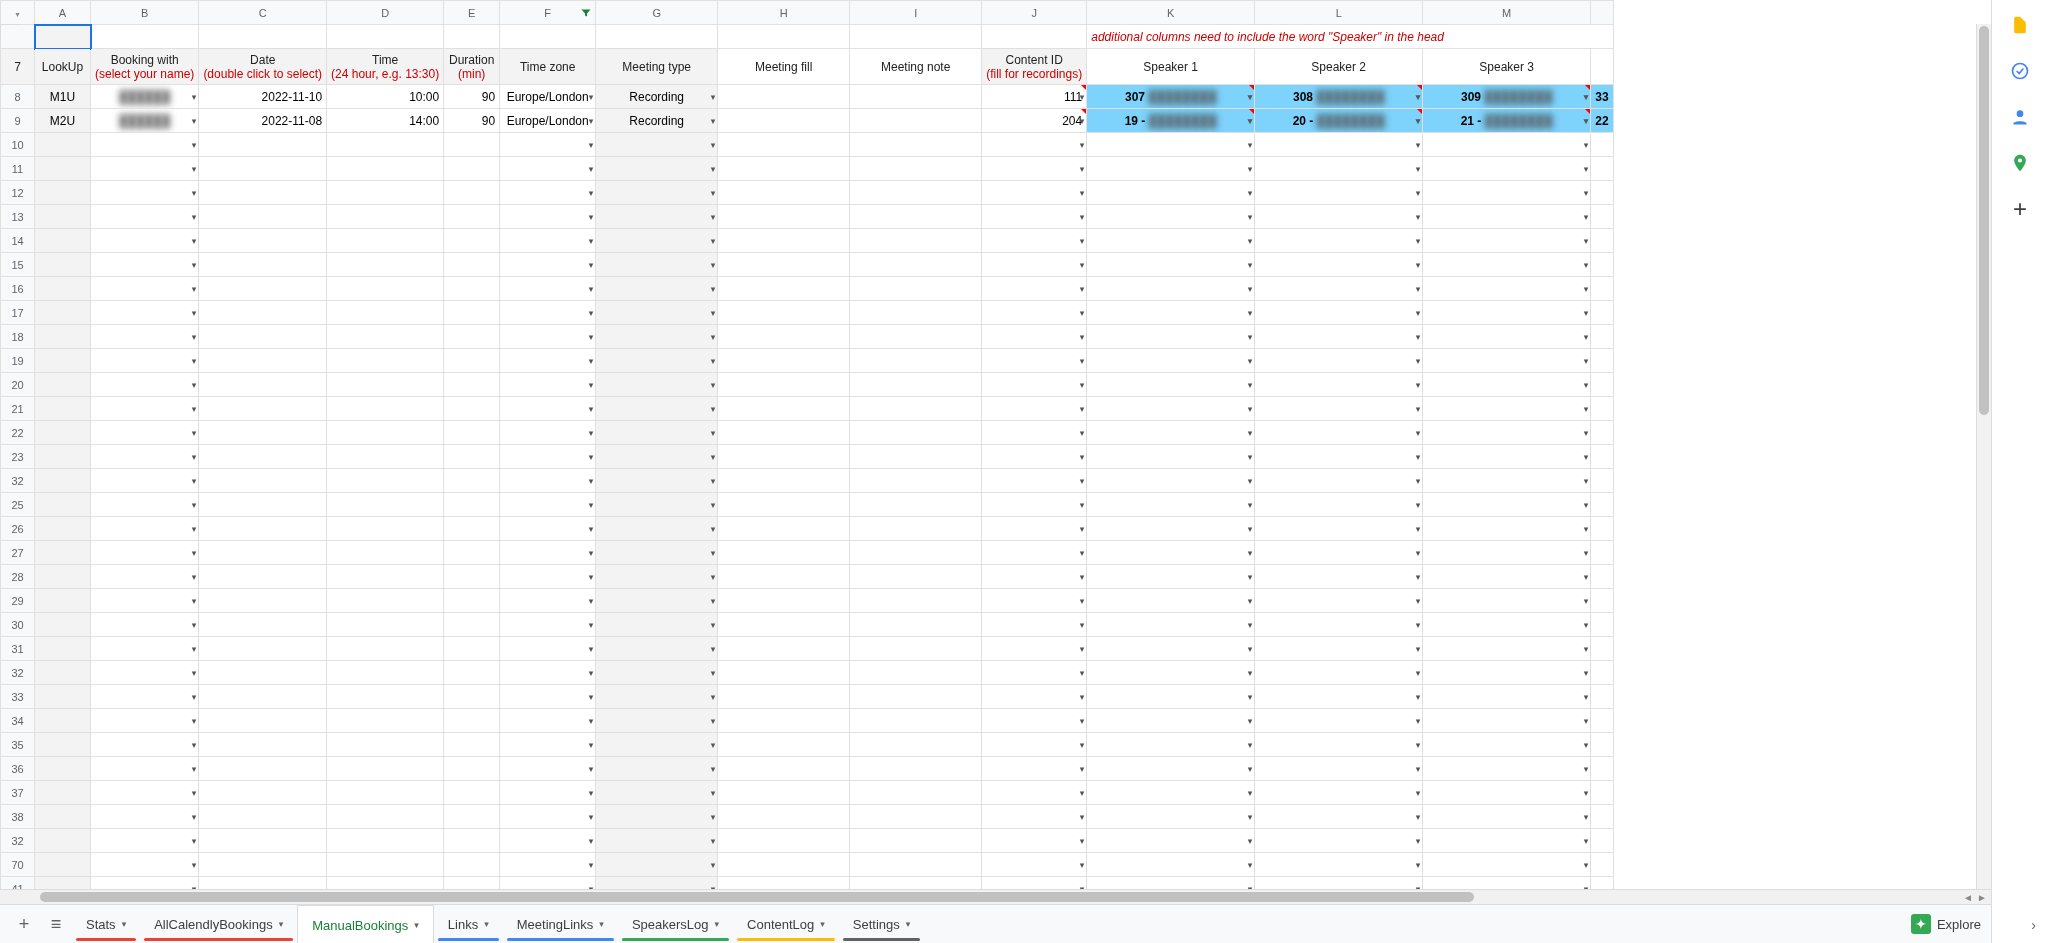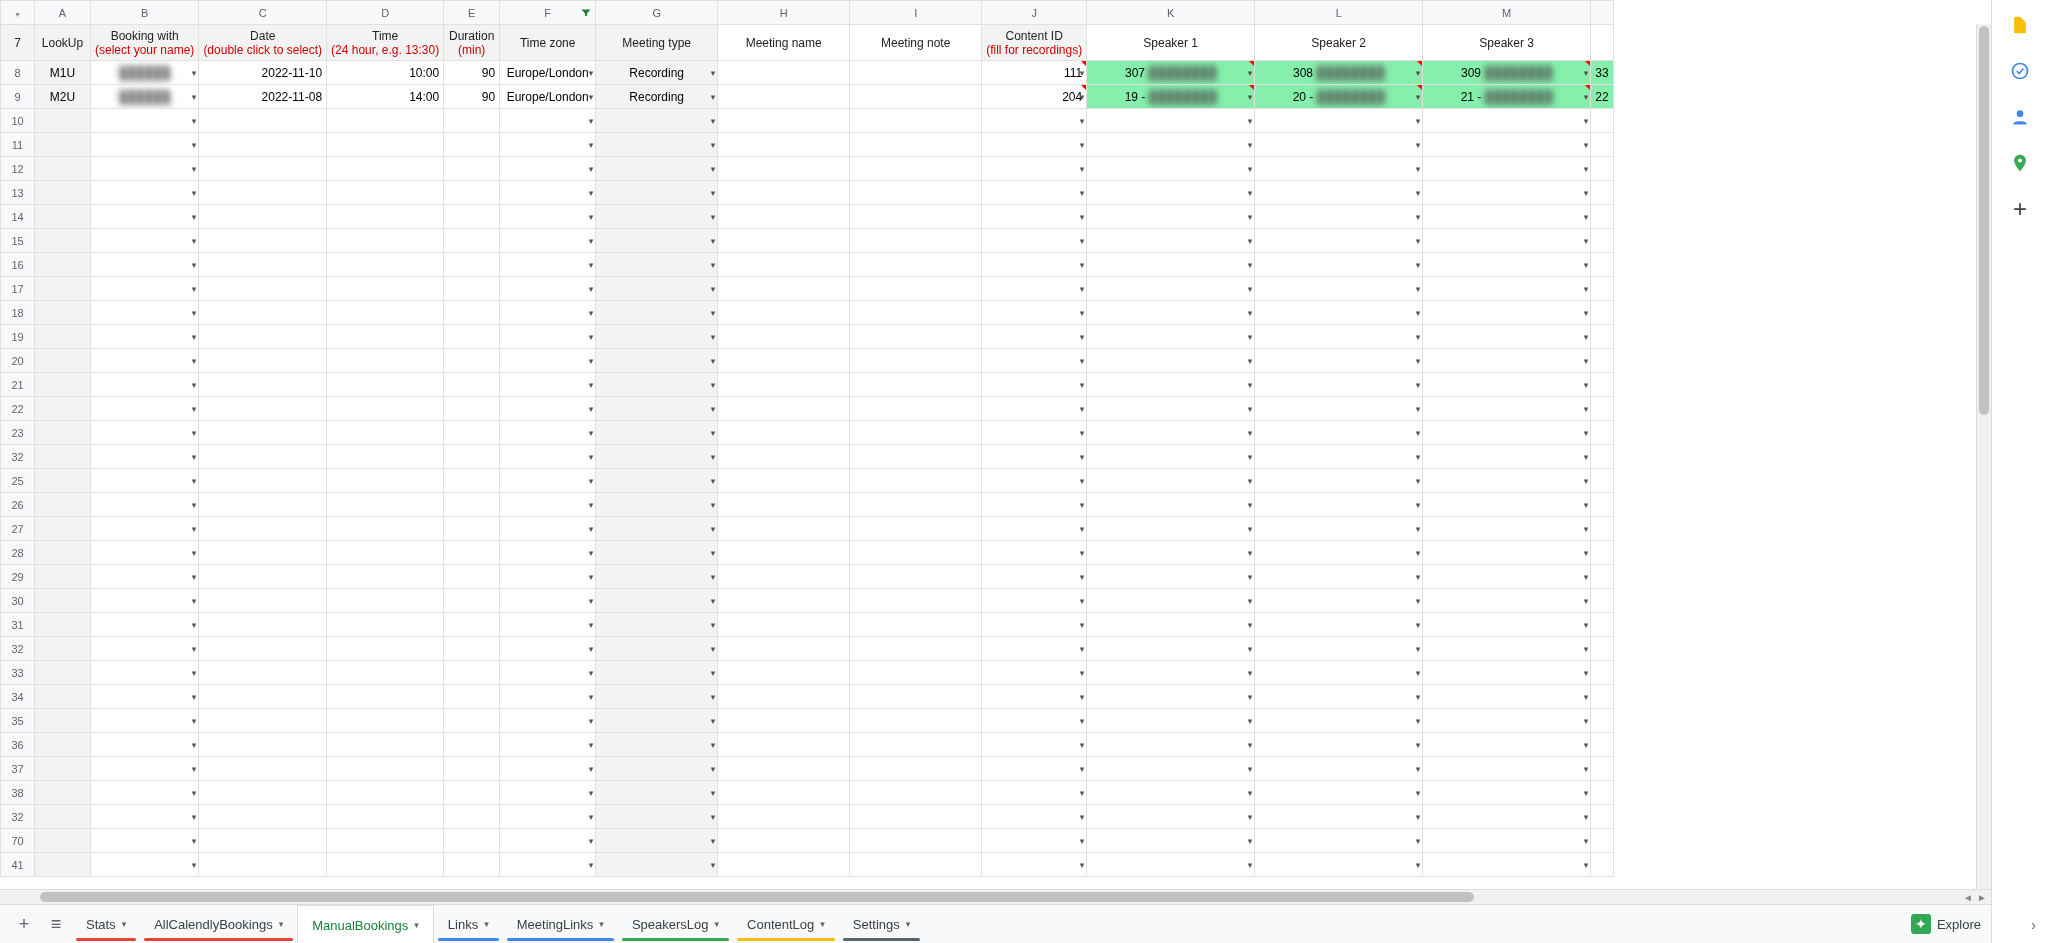--- a/index.html
+++ b/index.html
@@ -104,21 +104,22 @@
   .filter svg { display:block }
   .note-mark {
     position: absolute;
     right: 0;
     top: 0;
     width: 0; height: 0;
     border-left: 5px solid transparent;
     border-top: 5px solid #f00;
   }
   td.green {
-    background: #86efac;
+    background: #7dd3fc;
+    font-weight: bold;
   }
   td.grey {
     background: #f3f3f3;
   }
   td.right { text-align: right; }
   td.left { text-align: center; }
   .blurred {
     color: transparent;
     text-shadow: 0 0 6px rgba(80,80,80,0.7);
   }
@@ -318,30 +319,44 @@
               <th>H</th>
               <th>I</th>
               <th>J</th>
               <th>K</th>
               <th>L</th>
               <th>M</th>
               <th></th>
             </tr>
         </thead>
         <tbody id="tbody">
+            <tr>
+              <td class="row-index sel-row"></td>
+              <td class="grey sel" style="height: 14px;"></td>
+              <td style="height: 14px;"></td>
+              <td style="height: 14px;"></td>
+              <td style="height: 14px;"></td>
+              <td style="height: 14px;"></td>
+              <td style="height: 14px;"></td>
+              <td style="height: 14px;"></td>
+              <td style="height: 14px;"></td>
+              <td style="height: 14px;"></td>
+              <td style="height: 14px;"></td>
+              <td colspan="4" style="height: 14px; color: rgb(204, 0, 0); font-style: italic; text-align: left; font-size: 12px;">additional columns need to include the word "Speaker" in the head</td>
+            </tr>
             <tr class="htxt">
               <td class="row-index">7</td>
               <td><span>LookUp</span></td>
               <td><span>Booking with</span><span class="sub">(select your name)</span></td>
               <td><span>Date</span><span class="sub">(double click to select)</span></td>
               <td><span>Time</span><span class="sub">(24 hour, e.g. 13:30)</span></td>
               <td><span>Duration</span><span class="sub">(min)</span></td>
               <td><span>Time zone</span></td>
               <td class="bold"><span>Meeting type</span></td>
-              <td class="plain"><span>Meeting name</span></td>
+              <td class="plain"><span>Meeting fill</span></td>
               <td class="plain"><span>Meeting note</span></td>
               <td><span>Content ID</span><span class="sub">(fill for recordings)</span></td>
               <td class="plain"><span>Speaker 1</span></td>
               <td class="plain"><span>Speaker 2</span></td>
               <td class="plain"><span>Speaker 3</span></td>
               <td class="plain"></td>
             </tr>
             <tr>
               <td class="row-index">8</td>
               <td class="grey left">M1U</td>

